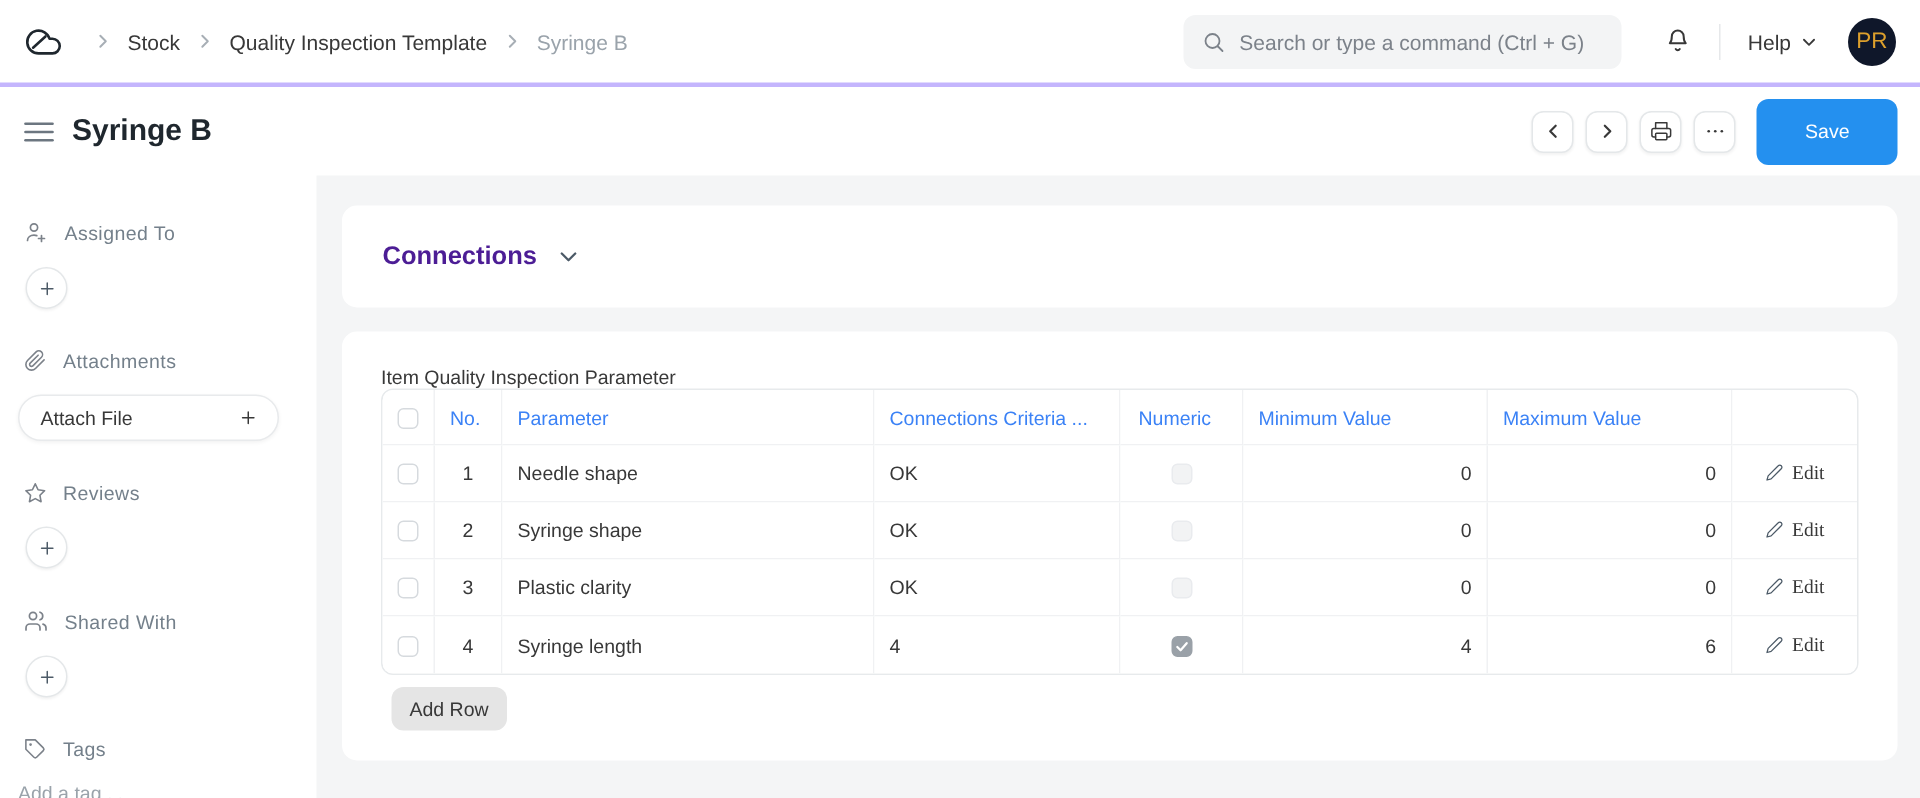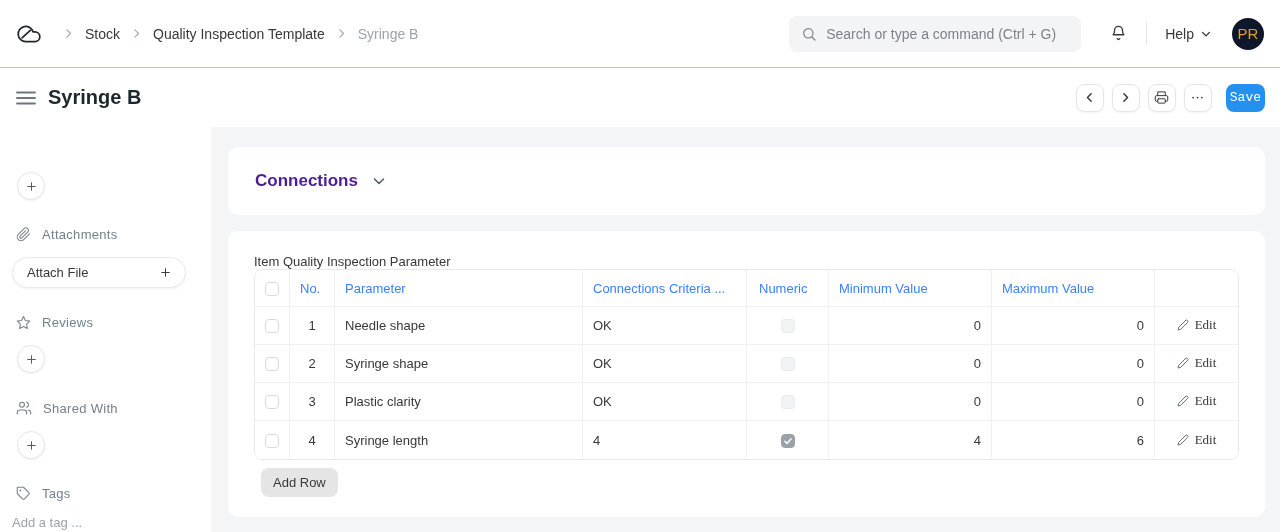--- a/index.html
+++ b/index.html
@@ -1,21 +1,21 @@
 <!DOCTYPE html>
 <html><head>
 <meta charset="utf-8">
 <style>
   * { margin:0; padding:0; box-sizing:border-box; }
   html,body { width:1280px; height:532px; overflow:hidden; }
   body { font-family:"Liberation Sans", sans-serif; background:#fff; color:#383838; }
   svg { display:block; }
 
   
-  .navbar { height:68px; background:#fff; border-bottom:1px solid #c4b5fd;
+  .navbar { height:58px; background:#fff; border-bottom:3px solid #c4b5fd;
             display:flex; align-items:center; padding:0 16px; }
   .logo { width:26px; height:26px; color:#1f272e; display:flex; align-items:center; }
   .crumbs { display:flex; align-items:center; margin-left:14px; font-size:14px; }
   .crumb { color:#383838; cursor:pointer; padding:0 4px; }
   .crumb.current { color:#9aa3ab; cursor:default; }
   .crumb-sep { color:#a7aeb5; margin:0 6px; display:flex; }
   .nav-right { margin-left:auto; display:flex; align-items:center; }
   .searchbar { width:292px; height:36px; background:#f3f4f5; border-radius:8px;
                display:flex; align-items:center; padding:0 12px; color:#7c828a; }
   .searchbar input { border:none; outline:none; background:transparent; flex:1;
@@ -29,22 +29,22 @@
             margin-left:20px; cursor:pointer; }
 
   
   .page-header { height:59px; background:#fff; display:flex; align-items:center; padding:0 15px 0 16px; }
   .hamburger { width:20px; color:#6c7680; cursor:pointer; }
   .page-title { font-size:20px; font-weight:700; color:#1f272e; margin-left:12px; }
   .hdr-actions { margin-left:auto; display:flex; align-items:center; gap:8px; }
   .icon-btn { width:28px; height:28px; background:#fff; border:1px solid #e4e7e9; border-radius:8px;
               display:flex; align-items:center; justify-content:center; color:#383838;
               box-shadow:0 1px 2px rgba(0,0,0,.05); cursor:pointer; }
-  .save-btn { height:28px; padding:0 4px; margin-left:6px; background:#2490ef; color:#fff;
-              border:none; border-radius:8px; font-size:13px; font-family:Liberation Mono, monospace; cursor:pointer; }
+  .save-btn { height:44px; padding:0 32px; margin-left:6px; background:#2490ef; color:#fff;
+              border:none; border-radius:8px; font-size:13px; font-family:Liberation Sans, sans-serif; cursor:pointer; }
 
   
   .content { display:flex; height:415px; }
   .sidebar { width:211px; background:#fff; padding:30px 10px 0 16px; flex-shrink:0; }
   .sb-section { margin-bottom:27px; }
   .sb-head { display:flex; align-items:center; gap:11px; color:#74808b; font-size:13px; letter-spacing:.3px; }
   .sb-head .sb-icon { color:#7c828a; }
   .sb-add { margin-top:15px; margin-left:1px; width:28px; height:28px; border-radius:50%;
             border:1px solid #e4e7e9; background:#fff; color:#4c5a67; display:flex; align-items:center;
             justify-content:center; box-shadow:0 1px 2px rgba(0,0,0,.06); cursor:pointer; }
@@ -183,20 +183,30 @@
         </svg>
     </button>
     <button class="save-btn">Save</button>
   </div>
 </div>
 
 <div class="content">
 
   <div class="sidebar">
     <div class="sb-section">
+      <div class="sb-head">
+        <span class="sb-icon">
+          <svg width="16" height="16" viewBox="0 0 24 24" fill="none" stroke="currentColor" stroke-width="1.7" stroke-linecap="round" stroke-linejoin="round">
+              <circle cx="10" cy="7" r="3.6"></circle>
+              <path d="M3.5 20c0-3.3 2.9-5.4 6.5-5.4 1 0 2 .2 2.8.5"></path>
+              <path d="M17.5 15v6M14.5 18h6"></path>
+            </svg>
+        </span>
+        <span>Assigned To</span>
+      </div>
       <button class="sb-add">
         <svg width="13" height="13" viewBox="0 0 24 24" fill="none" stroke="currentColor" stroke-width="1.8" stroke-linecap="round">
             <path d="M12 5v14M5 12h14"></path>
           </svg>
       </button>
     </div>
 
     <div class="sb-section">
       <div class="sb-head">
         <span class="sb-icon">

